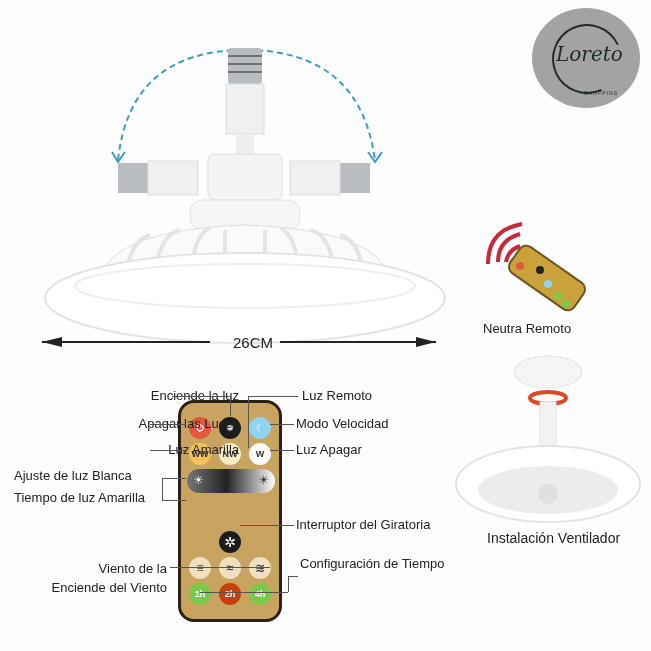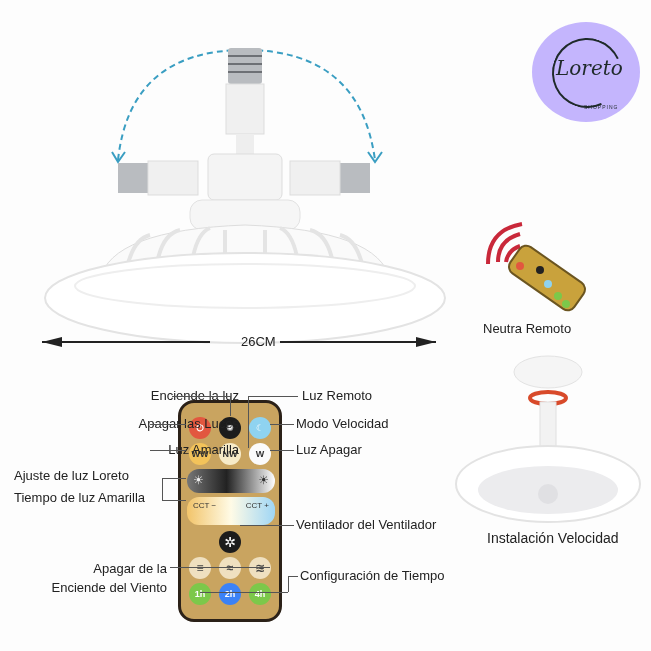--- a/index.html
+++ b/index.html
@@ -2,21 +2,21 @@
 <html><head>
 <meta charset="utf-8">
 <style>
   html,body{margin:0;padding:0;background:#fdfdfd;}
   body{width:651px;height:651px;position:relative;overflow:hidden;font-family:"Liberation Sans","DejaVu Sans",sans-serif;color:#222;}
   .abs{position:absolute;}
   .lbl{position:absolute;font-size:13px;white-space:nowrap;color:#222;}
   .lbl.r{text-align:right;}
   .line{position:absolute;background:#555;}
   
-  .logo{left:532px;top:22px;width:108px;height:100px;border-radius:50%;background:#c4b5fd;}
+  .logo{left:532px;top:8px;width:108px;height:100px;border-radius:50%;background:#a3a3a3;}
   .logo .ring{position:absolute;left:20px;top:16px;width:66px;height:66px;border:2px solid #1f2a2a;border-radius:50%;border-color:#1f2a2a transparent #1f2a2a #1f2a2a;transform:rotate(20deg);}
   .logo .word{position:absolute;left:24px;top:34px;font-family:"DejaVu Serif",serif;font-style:italic;font-size:20px;color:#1f2a2a;}
   .logo .sub{position:absolute;left:52px;top:82px;font-size:5px;letter-spacing:1px;color:#1f2a2a;}
   
   .remote{left:178px;top:400px;width:104px;height:222px;background:#c9a460;border:3px solid #2b2118;border-radius:16px;box-sizing:border-box;}
   .btn{position:absolute;width:22px;height:22px;border-radius:50%;font-size:9px;font-weight:bold;display:flex;align-items:center;justify-content:center;box-sizing:border-box;}
   .slider{position:absolute;left:6px;width:88px;height:24px;border-radius:12px;}
 </style>
 </head>
 <body>
@@ -64,21 +64,21 @@
   <rect x="150" y="225" width="130" height="30" fill="#d9dde4" opacity="0.6"></rect>
 
   <ellipse cx="215" cy="268" rx="200" ry="45" fill="#ffffff" stroke="#e3e3e3" stroke-width="2"></ellipse>
   <ellipse cx="215" cy="256" rx="170" ry="22" fill="none" stroke="#eee" stroke-width="2"></ellipse>
 
   <line x1="12" y1="312" x2="180" y2="312" stroke="#222" stroke-width="2"></line>
   <line x1="250" y1="312" x2="406" y2="312" stroke="#222" stroke-width="2"></line>
   <path d="M12 312 L32 307 L32 317 Z" fill="#222"></path>
   <path d="M406 312 L386 307 L386 317 Z" fill="#222"></path>
 </svg>
-<div class="lbl" style="left:241px;top:334px;font-size:13px">26CM</div>
+<div class="lbl" style="left:233px;top:334px;font-size:15px">26CM</div>
 
 <svg class="abs" style="left:478px;top:222px" width="110" height="92">
   <g fill="none" stroke="#c9283a" stroke-width="4">
     <path d="M20 40 Q20 18 42 12"></path>
       <path d="M10 42 Q10 8 44 2"></path>
       <path d="M28 40 Q30 28 42 24"></path>
   </g>
   <rect x="30" y="40" width="78" height="32" rx="8" transform="rotate(35 69 56)" fill="#c9a23c" stroke="#6b5520" stroke-width="2"></rect>
   <circle cx="42" cy="44" r="4" fill="#e2573f"></circle>
     <circle cx="62" cy="48" r="4" fill="#222"></circle>
@@ -89,61 +89,57 @@
 <div class="lbl" style="left:483px;top:321px;font-size:13px">Neutra Remoto</div>
 
 <svg class="abs" style="left:448px;top:350px" width="200" height="175">
   <ellipse cx="100" cy="22" rx="34" ry="16" fill="#f5f5f5" stroke="#e3e3e3"></ellipse>
   <ellipse cx="100" cy="48" rx="18" ry="6" fill="none" stroke="#d84a2a" stroke-width="4"></ellipse>
   <rect x="92" y="52" width="16" height="46" fill="#f2f2f2" stroke="#e0e0e0"></rect>
   <ellipse cx="100" cy="134" rx="92" ry="38" fill="#fff" stroke="#e3e3e3" stroke-width="2"></ellipse>
   <ellipse cx="100" cy="140" rx="70" ry="24" fill="#ececee"></ellipse>
   <circle cx="100" cy="144" r="10" fill="#e0e0e3"></circle>
 </svg>
-<div class="lbl" style="left:487px;top:530px;font-size:14px">Instalación Velocidad</div>
+<div class="lbl" style="left:487px;top:530px;font-size:14px">Instalación Ventilador</div>
 
 <div class="abs remote">
   <div class="btn" style="left:8px;top:14px;background:#e2573f;color:#fff;">⏻</div>
   <div class="btn" style="left:38px;top:14px;background:#1c1c1c;color:#fff;">
       <span>✺</span>
     </div>
   <div class="btn" style="left:68px;top:14px;background:#8fd3f0;color:#fff;">☾</div>
   <div class="btn" style="left:8px;top:40px;background:#f3c35a;color:#333;">WW</div>
   <div class="btn" style="left:38px;top:40px;background:#f7ebc8;color:#333;">NW</div>
   <div class="btn" style="left:68px;top:40px;background:#fbfbfb;color:#333;">W</div>
   <div class="slider" style="top:66px;background:linear-gradient(90deg,#777,#222 45%,#fff);">
     <span class="abs" style="left:6px;top:4px;color:#eee;font-size:12px">☀</span>
     <span class="abs" style="right:6px;top:4px;color:#333;font-size:12px">☀</span>
   </div>
-  <div class="slider" style="top:94px;height:28px;background:linear-gradient(90deg,#f2c46a,#fffbe6 50%,#9fd6f5);">
-    <span class="abs" style="left:6px;top:4px;font-size:8px;color:#333">CCT −</span>
-    <span class="abs" style="right:6px;top:4px;font-size:8px;color:#333">CCT +</span>
-  </div>
   <div class="btn" style="left:38px;top:128px;background:#1c1c1c;color:#fff;font-size:14px">✲</div>
   <div class="btn" style="left:8px;top:154px;background:#efe0c0;color:#444;font-size:12px">≡</div>
   <div class="btn" style="left:38px;top:154px;background:#efe0c0;color:#444;font-size:12px">≈</div>
   <div class="btn" style="left:68px;top:154px;background:#efe0c0;color:#444;font-size:12px">≋</div>
   <div class="btn" style="left:8px;top:180px;background:#7cc84a;color:#fff;">1h</div>
-  <div class="btn" style="left:38px;top:180px;background:#3b82f6;color:#fff;">2h</div>
+  <div class="btn" style="left:38px;top:180px;background:#c2410c;color:#fff;">2h</div>
   <div class="btn" style="left:68px;top:180px;background:#7cc84a;color:#fff;">4h</div>
 </div>
 
 <div class="lbl r" style="right:412px;top:388px">Enciende la luz</div>
 <div class="lbl r" style="right:412px;top:416px">Apagar las Luces</div>
 <div class="lbl r" style="right:412px;top:442px">Luz Amarilla</div>
-<div class="lbl" style="left:14px;top:468px">Ajuste de luz Loreto</div>
+<div class="lbl" style="left:14px;top:468px">Ajuste de luz Blanca</div>
 <div class="lbl" style="left:14px;top:490px">Tiempo de luz Amarilla</div>
-<div class="lbl r" style="right:484px;top:561px">Apagar de la</div>
+<div class="lbl r" style="right:484px;top:561px">Viento de la</div>
 <div class="lbl r" style="right:484px;top:580px">Enciende del Viento</div>
 
 <div class="lbl" style="left:302px;top:388px">Luz Remoto</div>
 <div class="lbl" style="left:296px;top:416px">Modo Velocidad</div>
 <div class="lbl" style="left:296px;top:442px">Luz Apagar</div>
-<div class="lbl" style="left:296px;top:517px">Ventilador del Ventilador</div>
-<div class="lbl" style="left:300px;top:568px">Configuración de Tiempo</div>
+<div class="lbl" style="left:296px;top:517px">Interruptor del Giratoria</div>
+<div class="lbl" style="left:300px;top:556px">Configuración de Tiempo</div>
 
 <div class="line" style="left:172px;top:396px;width:58px;height:1px"></div>
 <div class="line" style="left:230px;top:396px;width:1px;height:20px"></div>
 <div class="line" style="left:150px;top:424px;width:36px;height:1px"></div>
 <div class="line" style="left:150px;top:450px;width:36px;height:1px"></div>
 <div class="line" style="left:162px;top:478px;width:1px;height:22px"></div>
 <div class="line" style="left:162px;top:478px;width:24px;height:1px"></div>
 <div class="line" style="left:162px;top:500px;width:24px;height:1px"></div>
 <div class="line" style="left:248px;top:396px;width:50px;height:1px"></div>
 <div class="line" style="left:248px;top:396px;width:1px;height:52px"></div>

